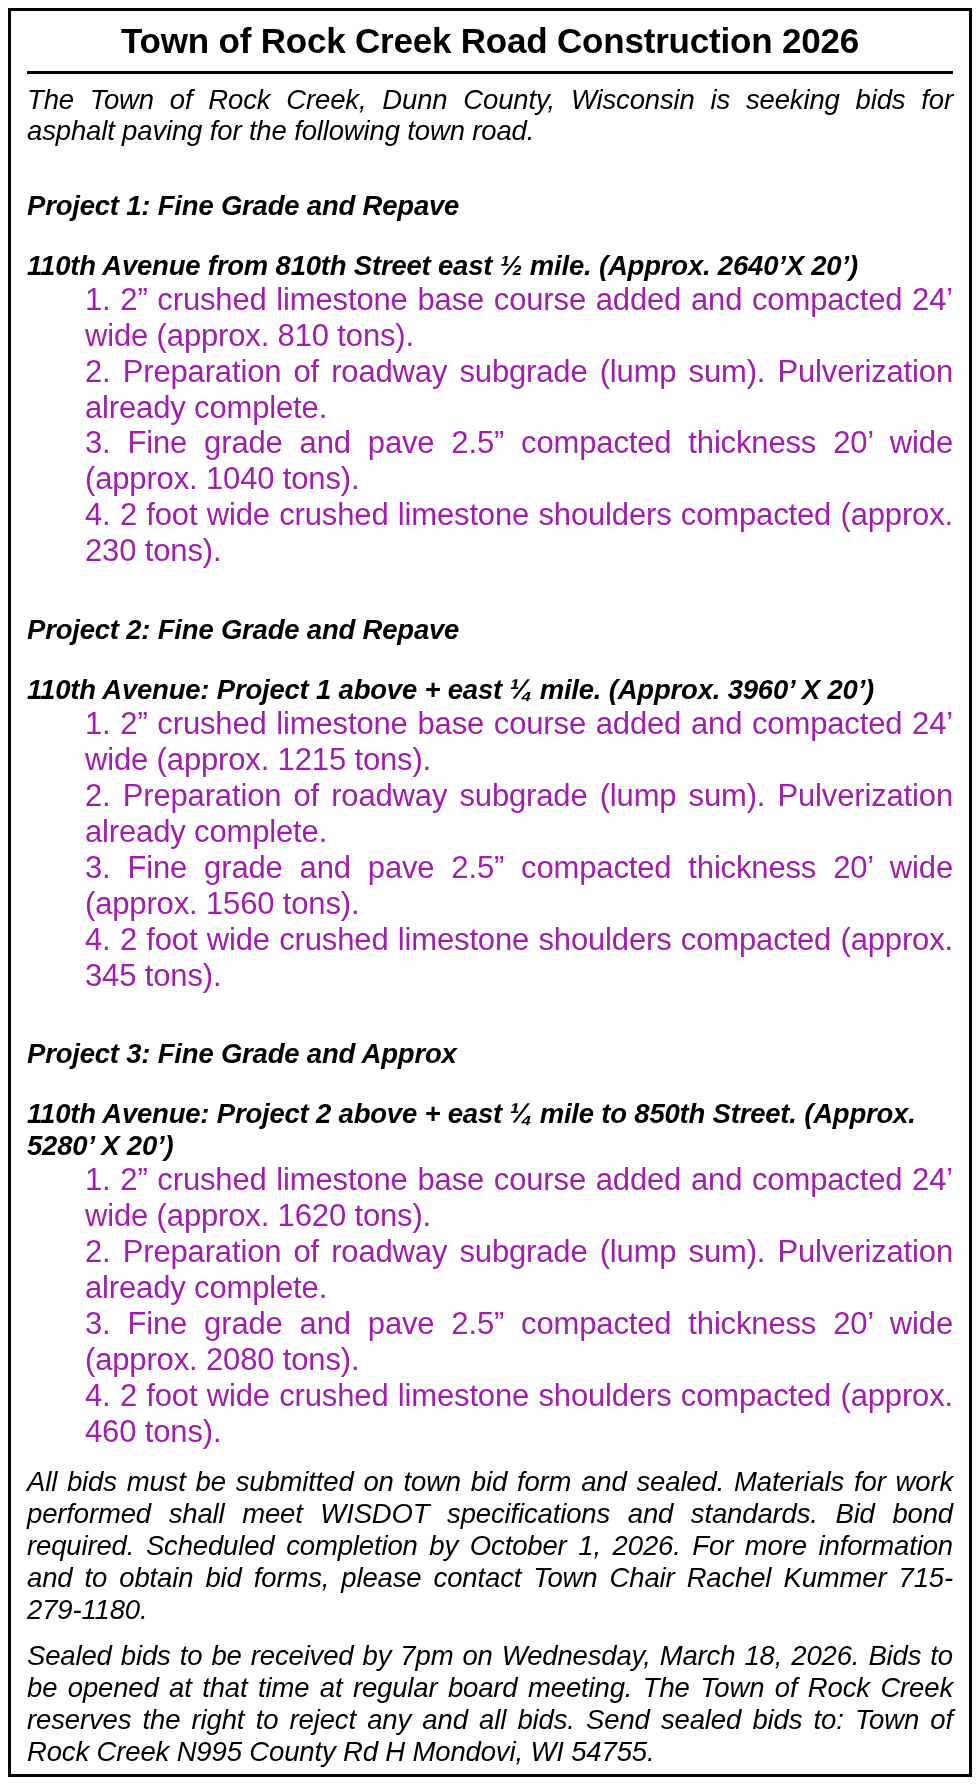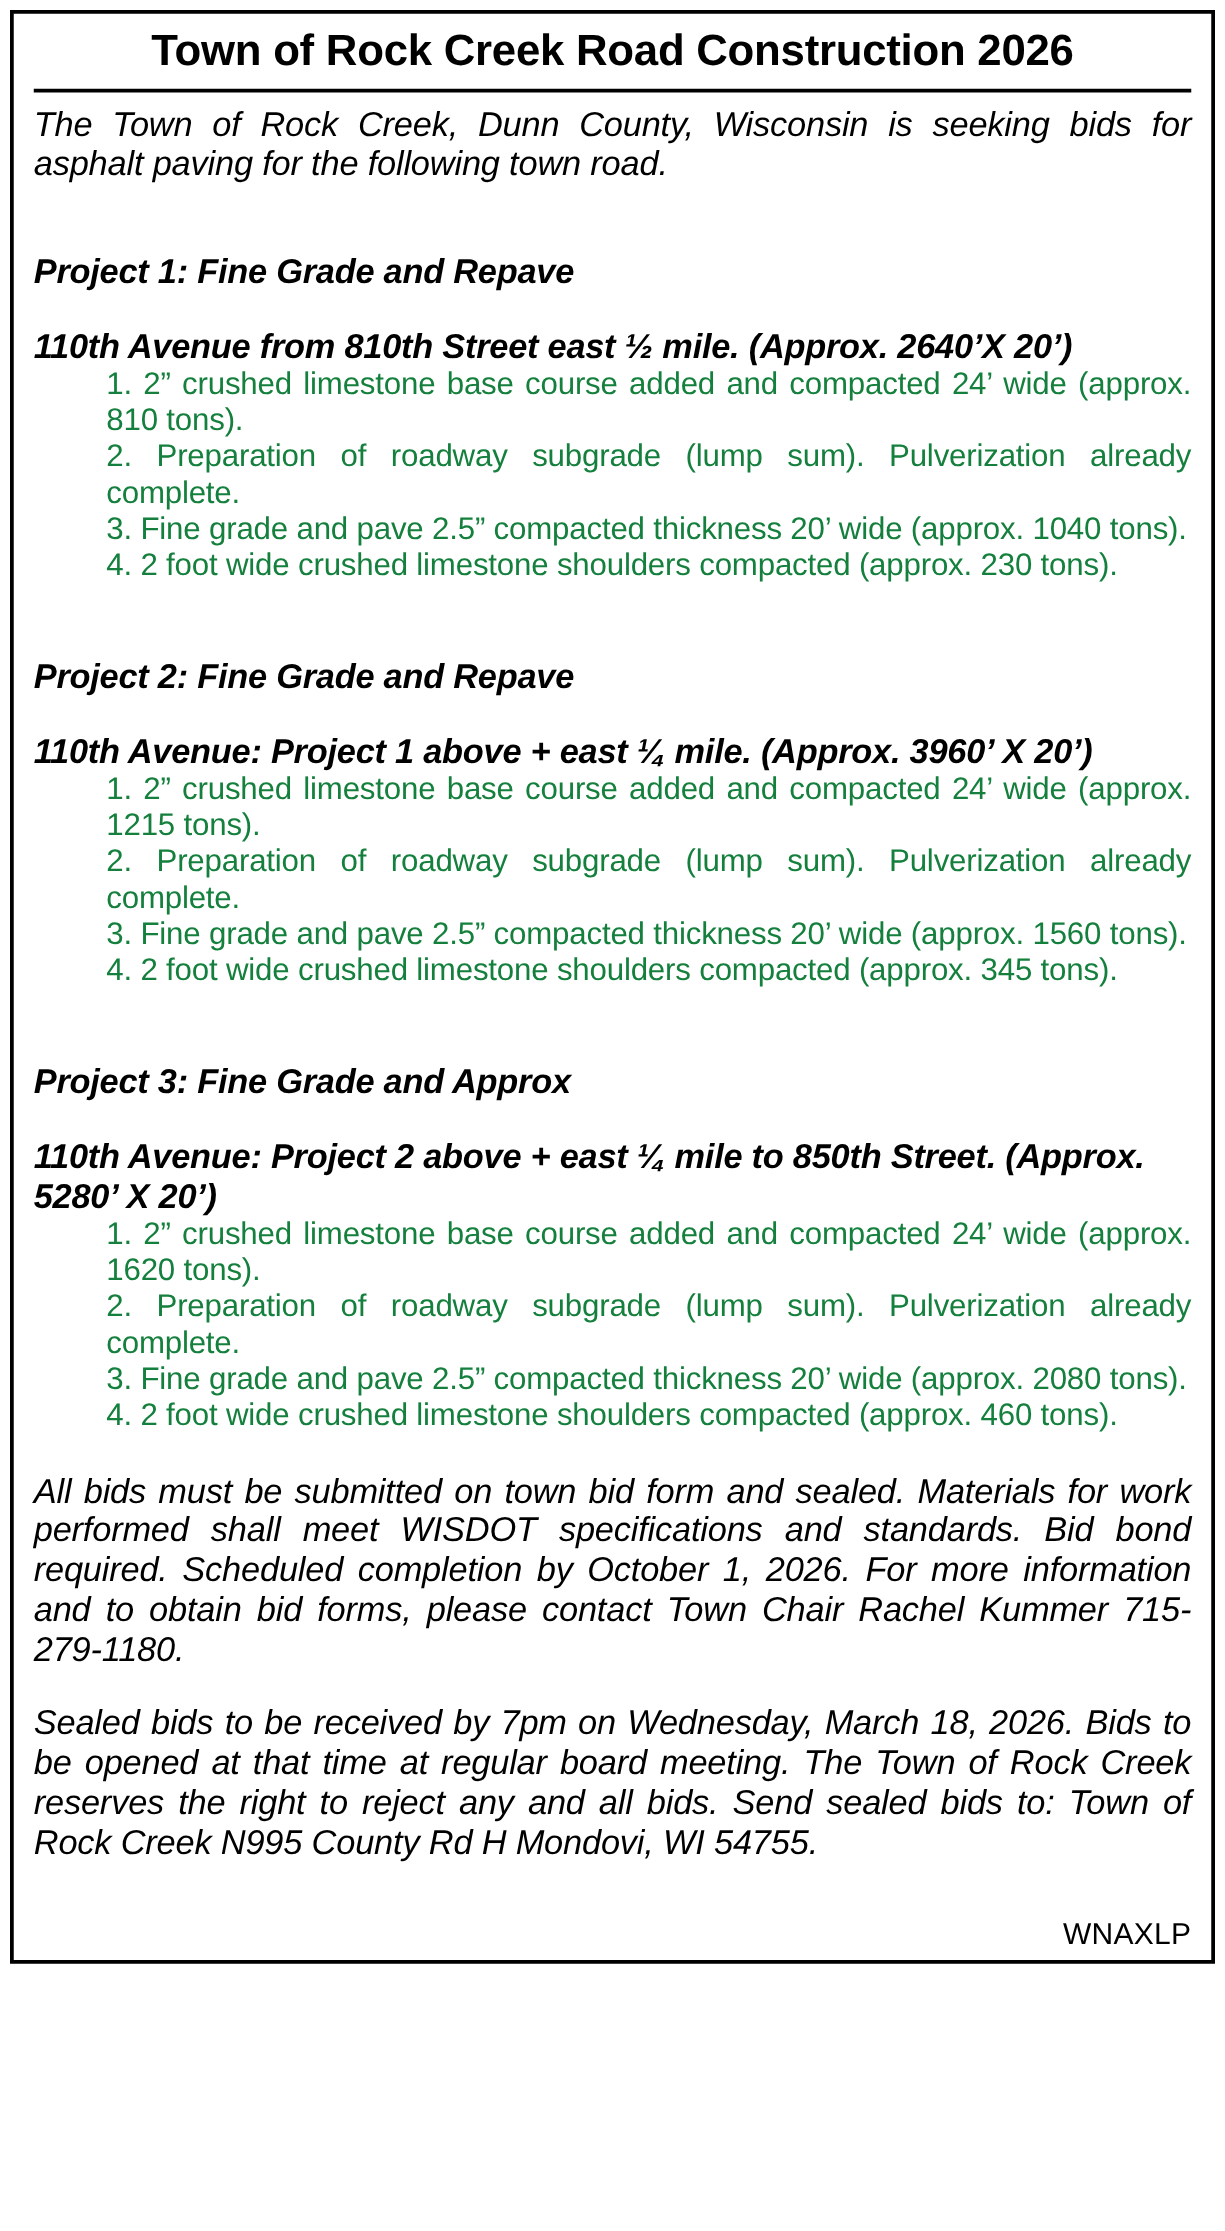--- a/index.html
+++ b/index.html
@@ -15,21 +15,21 @@
     height: 1785px;
     box-sizing: border-box;
     background: #ffffff;
     position: relative;
   }
   .notice {
     position: absolute;
     left: 8px;
     top: 8px;
     width: 964px;
-    height: 1563px;
+    height: 1769px;
     box-sizing: border-box;
     border: 3px solid #000000;
     background: #ffffff;
     padding: 8px 16px 6px 16px;
     display: flex;
     flex-direction: column;
   }
   .title {
     text-align: center;
     font-size: 35px;
@@ -63,26 +63,26 @@
     letter-spacing: -0.2px;
     text-align: left;
     margin-top: 28px;
   }
   .items {
     margin: 0;
     padding: 0 0 0 58px;
     list-style: none;
   }
   .items li {
-    font-size: 25px;
+    font-size: 31px;
     line-height: 1.16;
     text-align: justify;
     text-justify: inter-word;
     letter-spacing: -0.15px;
-    color: #15803d;
+    color: #a21caf;
     text-indent: 0;
   }
   .gap-md { height: 26px; }
   .gap-lg { height: 30px; }
   .project-block { margin: 0; }
   .tail {
     font-size: 27.5px;
     line-height: 1.16;
     text-align: justify;
     text-justify: inter-word;
@@ -151,16 +151,15 @@
     <div class="gap-lg"></div>
 
     <p class="tail">All bids must be submitted on town bid form and sealed. Materials for work performed shall meet WISDOT specifications and standards. Bid bond required. Scheduled completion by October 1, 2026. For more information and to obtain bid forms, please contact Town Chair Rachel Kummer 715-279-1180.</p>
 
     <div class="gap-md"></div>
 
     <p class="tail">Sealed bids to be received by 7pm on Wednesday, March 18, 2026. Bids to be opened at that time at regular board meeting. The Town of Rock Creek reserves the right to reject any and all bids. Send sealed bids to: Town of Rock Creek N995 County Rd H Mondovi, WI 54755.</p>
 
     <div class="spacer-flex"></div>
 
-    <div class="footer-code">WNAXLP</div>
 
   </div>
 </div>
 
 </body></html>

